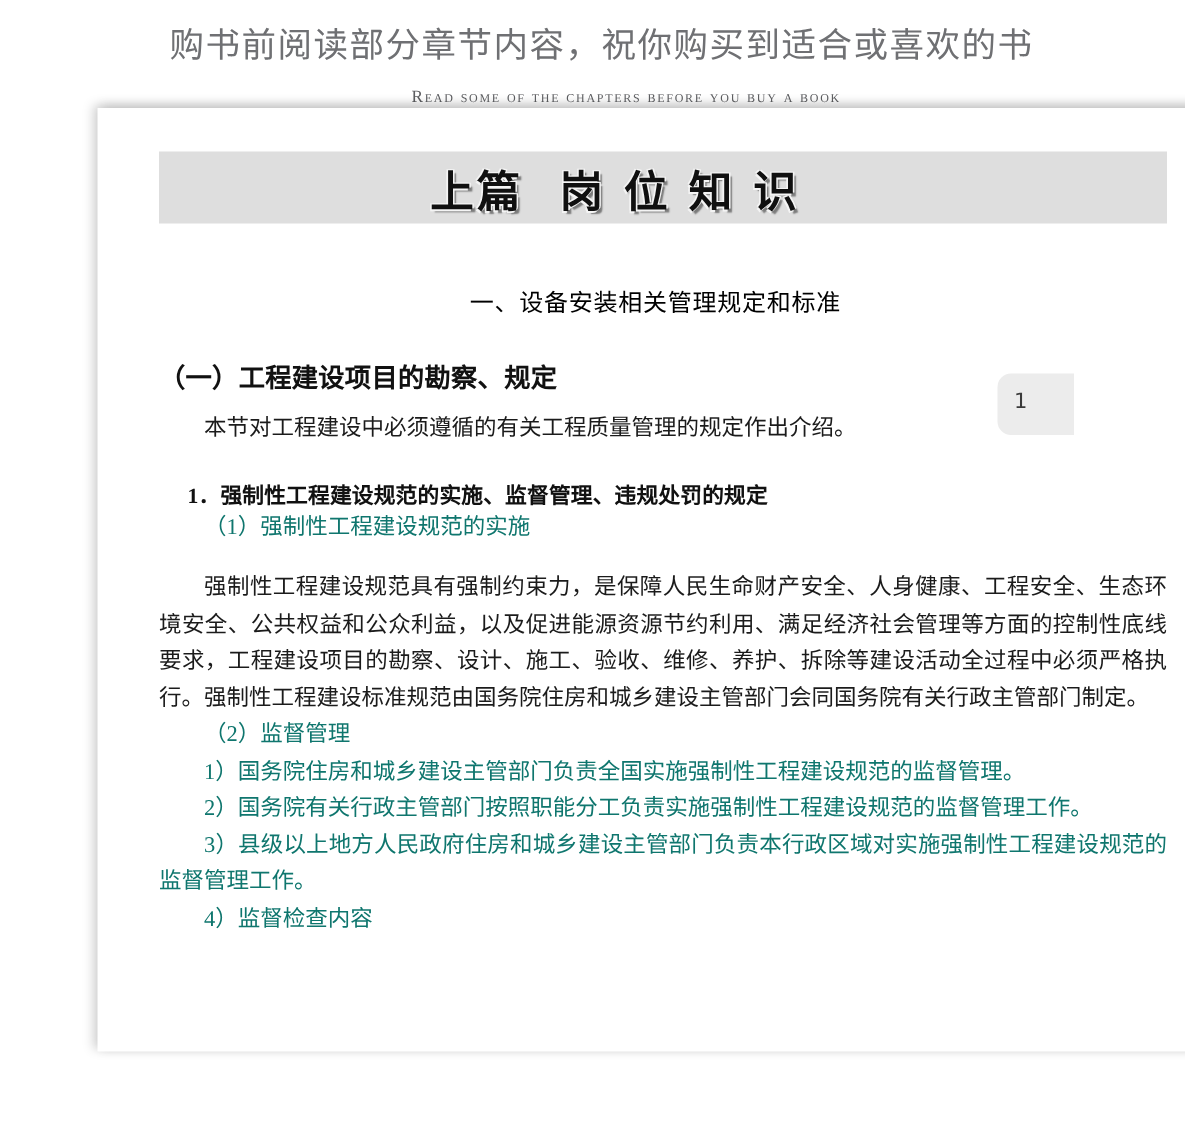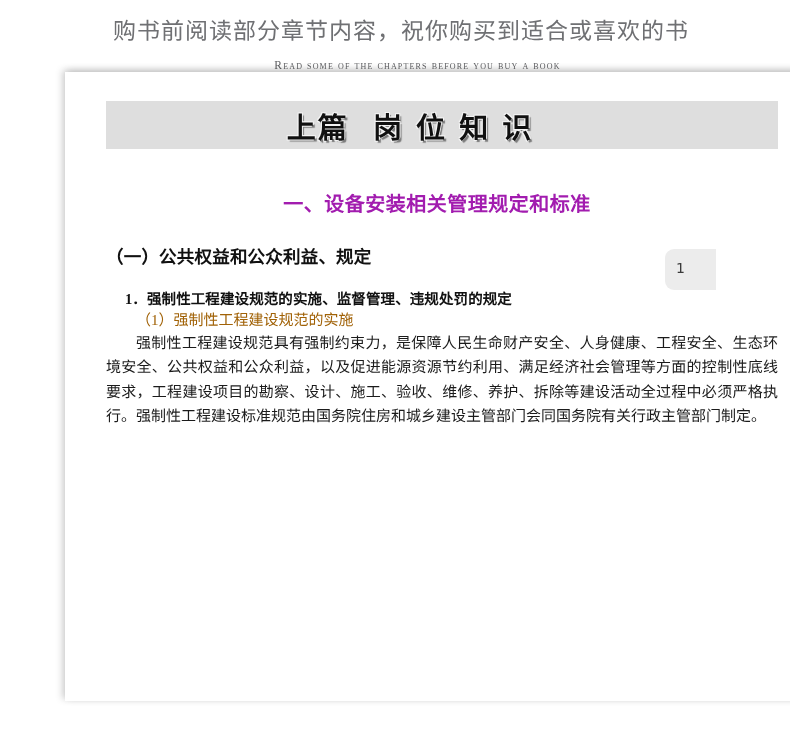--- a/index.html
+++ b/index.html
@@ -118,24 +118,24 @@
       -1px  1px 0 #f4f4f4,
        2px  2px 1px rgba(0,0,0,0.45);
     white-space: pre;
   }
 
   
   .chapter-heading {
     margin: 39px 0 0 0;
     text-align: center;
     font-family: "DejaVu Sans", "Liberation Sans", sans-serif;
-    font-size: 20px;
-    font-weight: 700;
+    font-size: 16px;
+    font-weight: 400;
     letter-spacing: 0.5px;
-    color: #a21caf;
+    color: #000000;
     padding-right: 10px;
   }
   .section-heading {
     margin: 26px 0 0 0;
     font-family: "DejaVu Sans", "Liberation Sans", sans-serif;
     font-size: 17.5px;
     font-weight: 700;
     color: #111111;
     letter-spacing: 0.2px;
   }
@@ -162,21 +162,21 @@
   }
   .para.tight {
     margin-top: 10px;
   }
   .list-line {
     margin: 0;
     font-size: 15px;
     line-height: 24.5px;
     text-align: justify;
     text-justify: inter-ideograph;
-    color: #a16207;
+    color: #0f766e;
     text-indent: 30px;
   }
   .block-tight .list-line,
   .block-tight .para {
     margin-top: 0;
   }
 </style>
 </head>
 <body>
 
@@ -195,26 +195,35 @@
   <div class="page-sheet">
     <div class="page-inner">
 
       <div class="part-banner">
         <span class="part-banner-text">上篇  岗 位 知 识</span>
       </div>
 
       <div class="chapter-heading">一、设备安装相关管理规定和标准</div>
 
 
-      <div class="section-heading">（一）公共权益和公众利益、规定</div>
-
+      <div class="section-heading">（一）工程建设项目的勘察、规定</div>
+
+      <p class="para indent">本节对工程建设中必须遵循的有关工程质量管理的规定作出介绍。</p>
 
       <div class="sub-heading">1．强制性工程建设规范的实施、监督管理、违规处罚的规定</div>
 
       <div class="block-tight">
         <p class="list-line">（1）强制性工程建设规范的实施</p>
-        <p class="para tight indent" style="margin-top:0;font-family:Liberation Mono, monospace;">强制性工程建设规范具有强制约束力，是保障人民生命财产安全、人身健康、工程安全、生态环境安全、公共权益和公众利益，以及促进能源资源节约利用、满足经济社会管理等方面的控制性底线要求，工程建设项目的勘察、设计、施工、验收、维修、养护、拆除等建设活动全过程中必须严格执行。强制性工程建设标准规范由国务院住房和城乡建设主管部门会同国务院有关行政主管部门制定。</p>
+        <p class="para tight indent" style="margin-top:16px;">强制性工程建设规范具有强制约束力，是保障人民生命财产安全、人身健康、工程安全、生态环境安全、公共权益和公众利益，以及促进能源资源节约利用、满足经济社会管理等方面的控制性底线要求，工程建设项目的勘察、设计、施工、验收、维修、养护、拆除等建设活动全过程中必须严格执行。强制性工程建设标准规范由国务院住房和城乡建设主管部门会同国务院有关行政主管部门制定。</p>
       </div>
 
+      <div class="block-tight">
+        <p class="list-line">（2）监督管理</p>
+        <p class="list-line">1）国务院住房和城乡建设主管部门负责全国实施强制性工程建设规范的监督管理。</p>
+        <p class="list-line">2）国务院有关行政主管部门按照职能分工负责实施强制性工程建设规范的监督管理工作。</p>
+        <p class="list-line">3）县级以上地方人民政府住房和城乡建设主管部门负责本行政区域对实施强制性工程建设规范的监督管理工作。</p>
+        <p class="list-line">4）监督检查内容</p>
+
+      </div>
 
     </div>
   </div>
 </div>
 
 </body></html>

